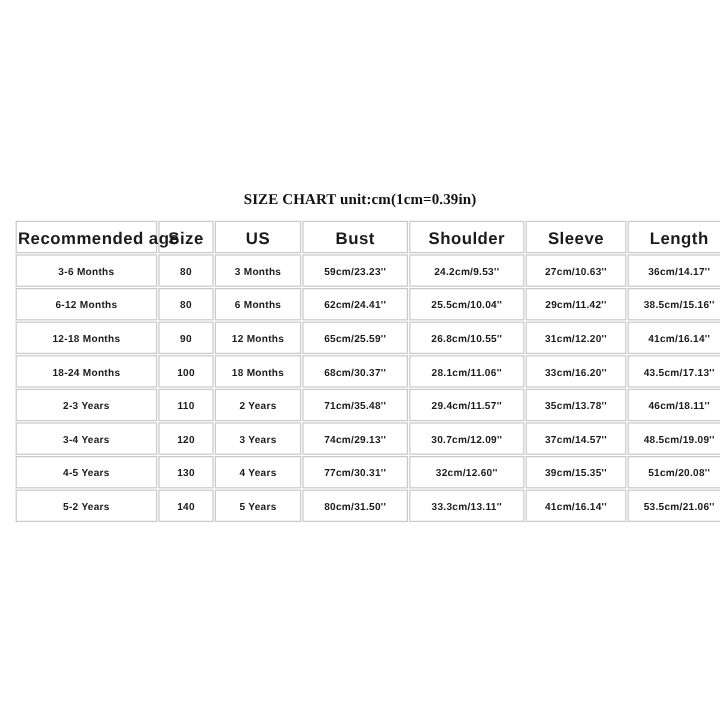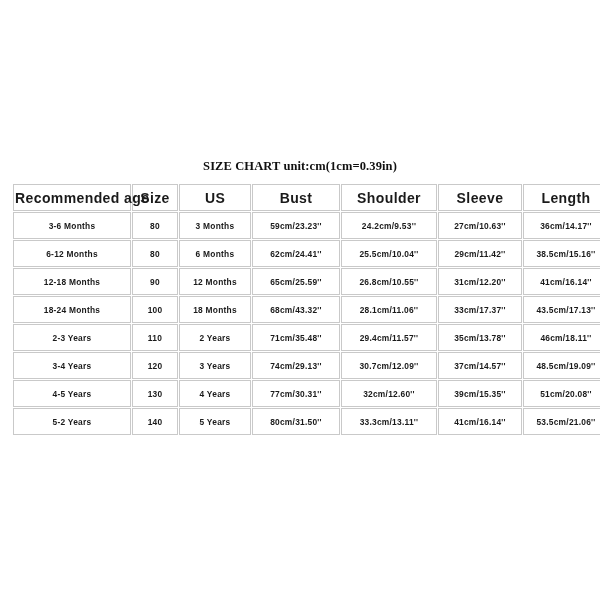--- a/index.html
+++ b/index.html
@@ -119,23 +119,23 @@
         <td>12 Months</td>
         <td>65cm/25.59''</td>
         <td>26.8cm/10.55''</td>
         <td>31cm/12.20''</td>
         <td>41cm/16.14''</td>
       </tr>
       <tr>
         <td>18-24 Months</td>
         <td>100</td>
         <td>18 Months</td>
-        <td>68cm/43.32''</td>
+        <td>68cm/30.37''</td>
         <td>28.1cm/11.06''</td>
-        <td>33cm/17.37''</td>
+        <td>33cm/16.20''</td>
         <td>43.5cm/17.13''</td>
       </tr>
       <tr>
         <td>2-3 Years</td>
         <td>110</td>
         <td>2 Years</td>
         <td>71cm/35.48''</td>
         <td>29.4cm/11.57''</td>
         <td>35cm/13.78''</td>
         <td>46cm/18.11''</td>

